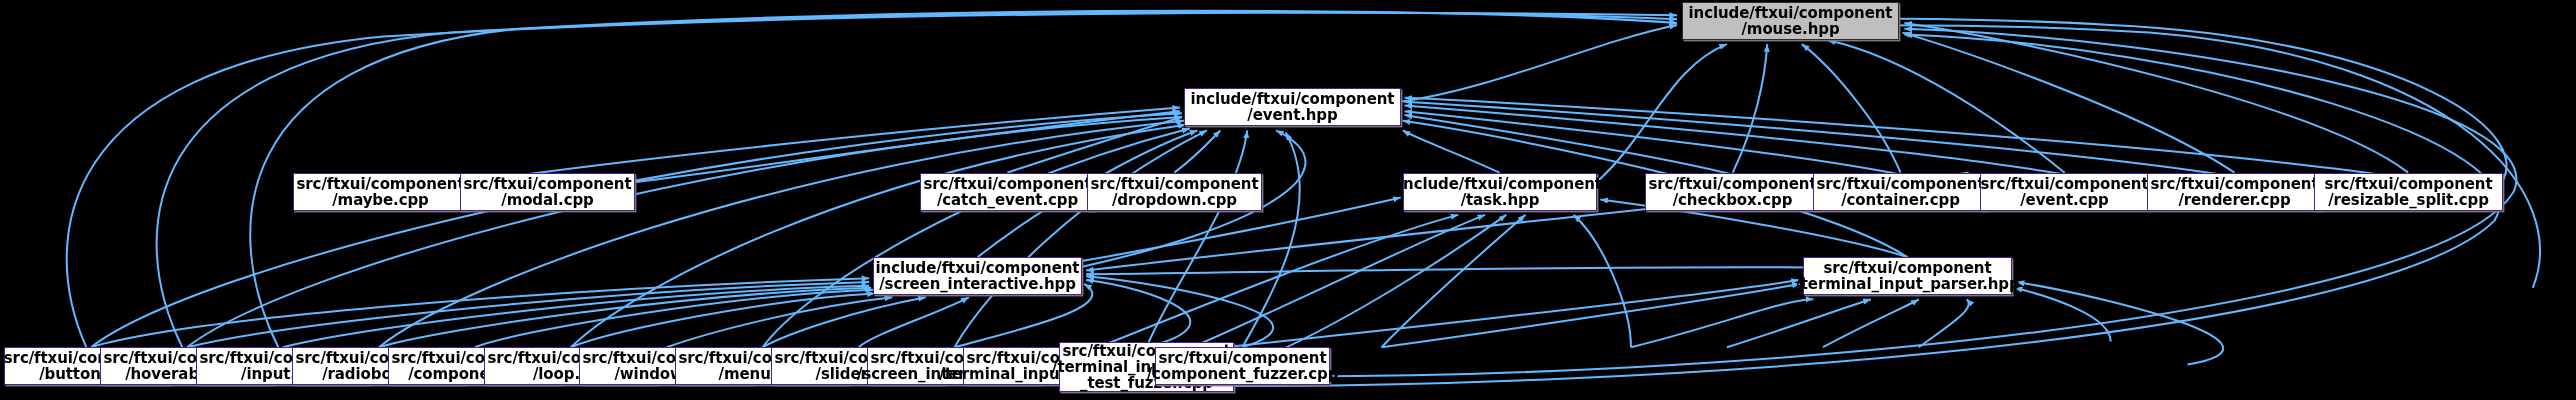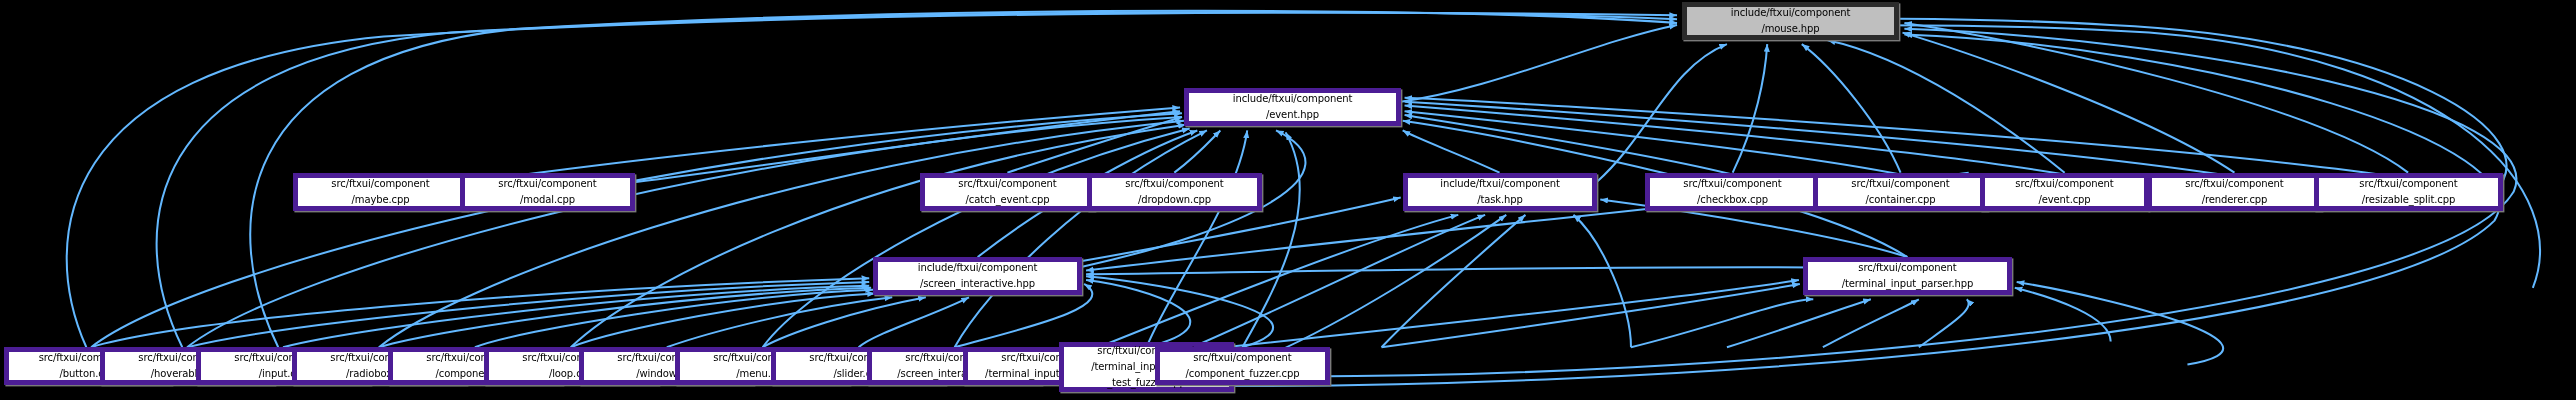--- a/index.html
+++ b/index.html
@@ -18,34 +18,35 @@
   #edges {
     position: absolute;
     left: 0; top: 0;
     width: 2576px;
     height: 400px;
     pointer-events: none;
   }
   .node {
     position: absolute;
     box-sizing: border-box;
-    border: 5px solid #4c1d95;
+    border: 1px solid #4c1d95;
     background: #ffffff;
     color: #000000;
     display: flex;
     align-items: center;
     justify-content: center;
     text-align: center;
-    font-size: 10px;
+    font-size: 15px;
     line-height: 16.3px;
     letter-spacing: -0.1px;
     white-space: pre-line;
     box-shadow: 1.4px 1.4px 0 0 #7a7a7a;
     z-index: 5;
     cursor: pointer;
+    font-weight: bold;
   }
   .node.root {
     background: #bfbfbf;
     border-color: #2b2b2b;
   }
 </style>
 </head>
 <body>
 
 <div id="graph">

